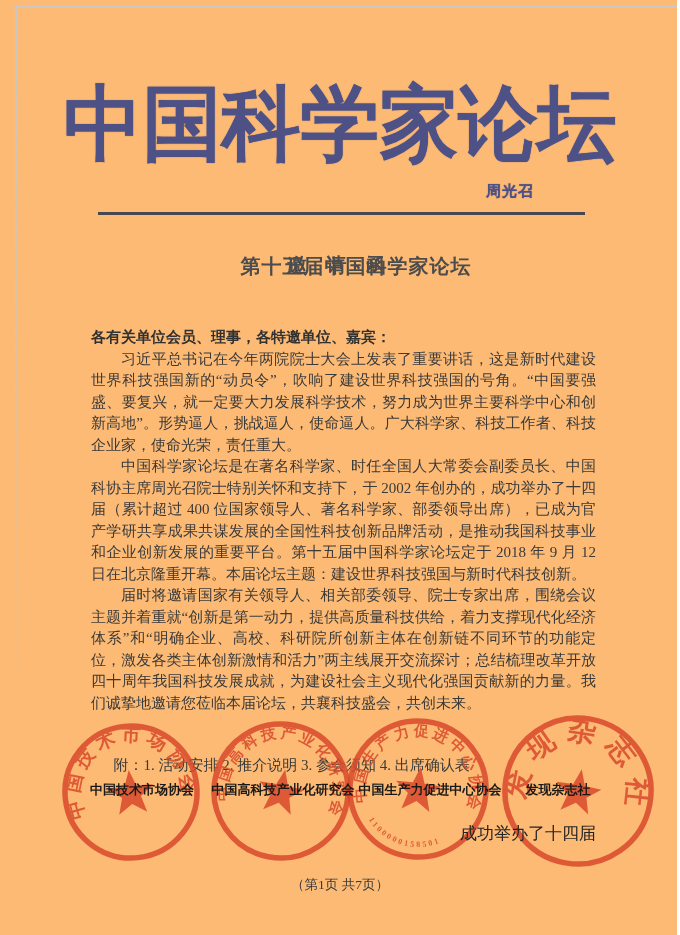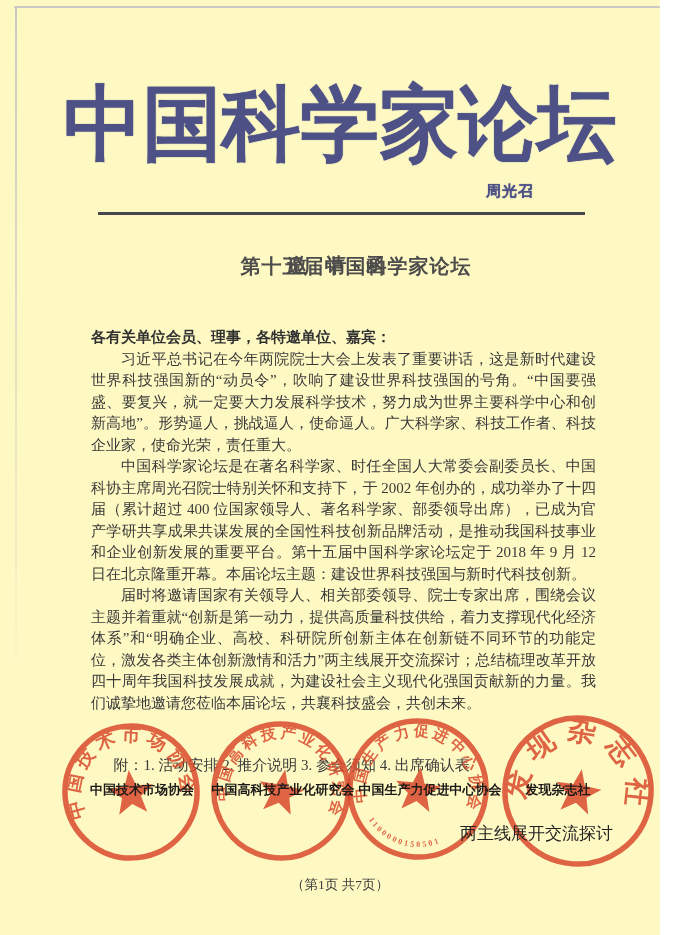--- a/index.html
+++ b/index.html
@@ -1,22 +1,23 @@
 <!DOCTYPE html>
 <html><head>
 <meta charset="utf-8">
 <style>
   html,body{margin:0;padding:0;background:#ffffff;}
   .page{
     position:relative;
     width:660px;height:935px;
-    background:#fef9c3;
+    background:#fdba74;
     overflow:hidden;
     font-family:"Liberation Serif", serif;
     color:#3a3a3a;
+    padding-left:17px;
   }
   .edge-top{position:absolute;left:14px;top:6px;right:0;height:2px;background:#c9c8c4;border-radius:2px;}
   .edge-left{position:absolute;left:15px;top:6px;width:2px;height:700px;
     background:linear-gradient(#c9c8c4,rgba(201,200,196,0));}
   
   .masthead{
     position:absolute;left:0;top:72px;width:680px;
     text-align:center;
     font-size:79px;font-weight:bold;
     color:#4d5186;
@@ -141,17 +142,17 @@
       <polygon points="80,58 85.9,73.9 102.8,74.6 89.5,85.1 94.1,101.4 80,92 65.9,101.4 70.5,85.1 57.2,74.6 74.1,73.9"></polygon>
       <text class="arc-xl"><textPath href="#arcTop4" startOffset="4">发现杂志社</textPath></text>
     </g>
   </svg>
 
   <span class="signer" style="left:142px;">中国技术市场协会</span>
   <span class="signer" style="left:283px;">中国高科技产业化研究会</span>
   <span class="signer" style="left:430px;">中国生产力促进中心协会</span>
   <span class="signer" style="left:558px;">发现杂志社</span>
 
-  <div class="date-line">两主线展开交流探讨</div>
+  <div class="date-line">成功举办了十四届</div>
 
   <div class="footer">（第1页 共7页）</div>
 
 </div>
 
 </body></html>

